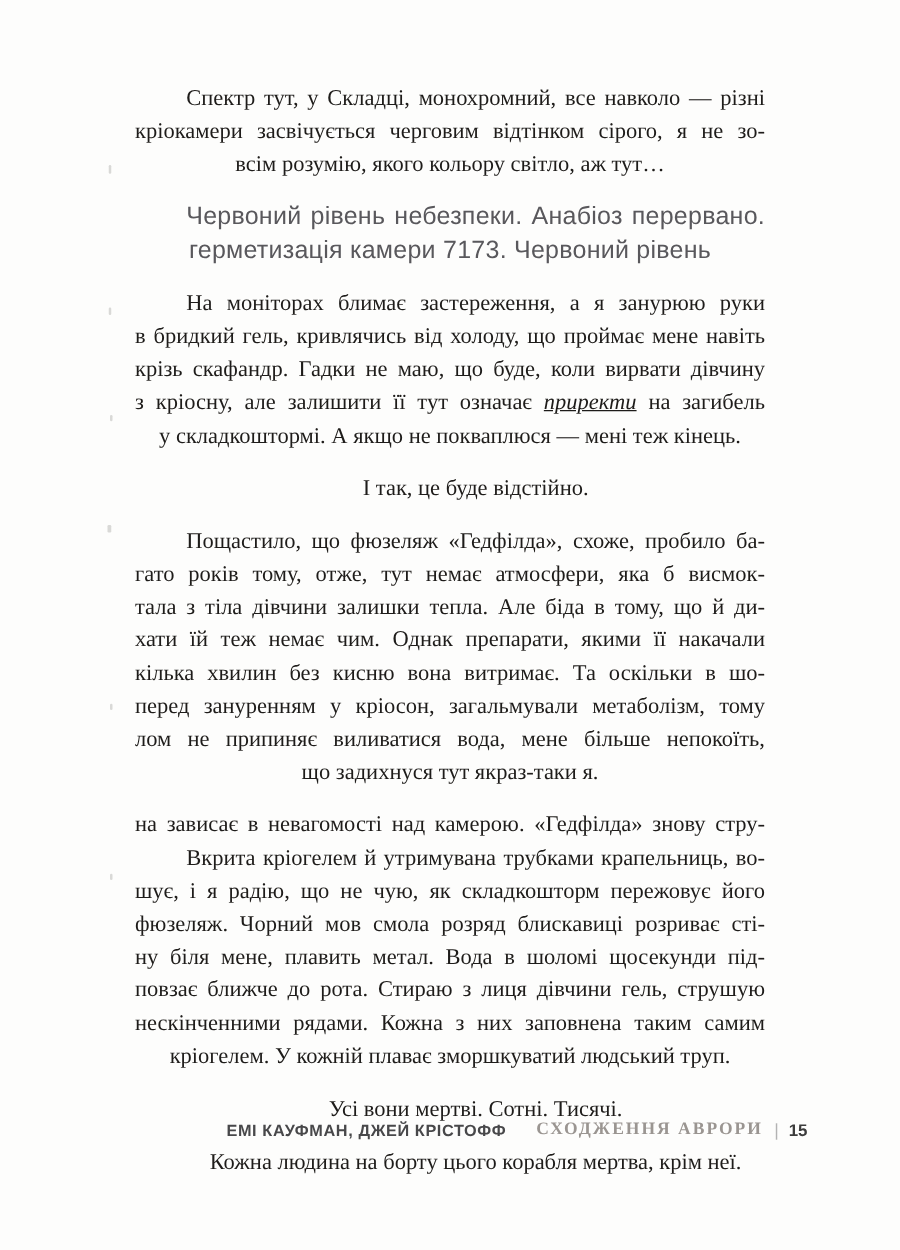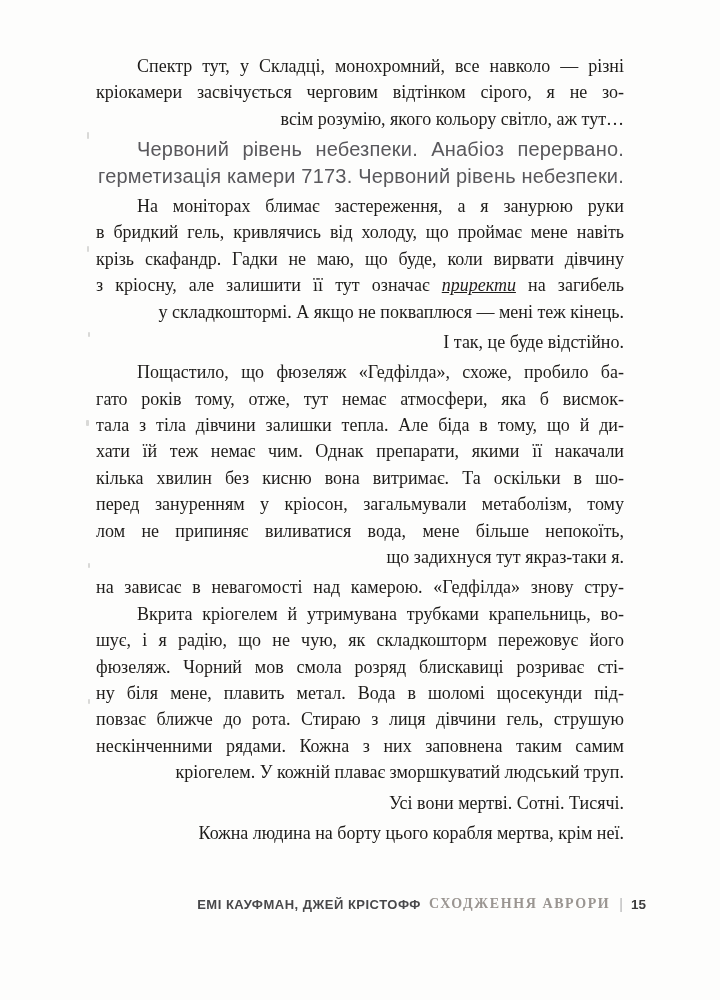--- a/index.html
+++ b/index.html
@@ -8,38 +8,38 @@
     background: var(--background, #fdfdfc);
     position: relative;
     overflow: hidden;
     font-family: "Liberation Serif", serif;
   }
   .page-text {
     position: absolute;
     left: 92px; top: 49px;
     width: 536px;
   }
-  .para { margin: 4px; padding: 0; }
+  .para { margin: 16px; padding: 0; }
   .para.serif {
     font-family: "Liberation Serif", serif;
     font-size: 18px;
     line-height: 26.4px;
     color: var(--text, #1e1c1a);
   }
   .para.alert {
     font-family: "Liberation Sans", sans-serif;
     font-size: 20px;
     line-height: 26.4px;
     letter-spacing: 0.2px;
     color: var(--alert-text, #59585c);
   }
   .line {
     height: 26.4px;
     overflow: hidden;
-    text-align: right;
+    text-align: center;
   }
   .line.just {
     text-align: justify;
     text-align-last: justify;
   }
   .line.first { padding-left: 41px; }
   .line i { font-style: italic; text-decoration: underline; }
   .footer {
     position: absolute;
     top: 896px;
@@ -54,21 +54,21 @@
     font-weight: bold;
     letter-spacing: 0.5px;
     color: var(--footer-authors, #48484a);
   }
   .footer .book-title {
     font-family: "Liberation Serif", serif;
     font-size: 14px;
     font-weight: bold;
     letter-spacing: 1.6px;
     color: var(--footer-title, #9a9591);
-    margin-left: 8px;
+    margin-left: 24px;
   }
   .footer .divider {
     font-family: "Liberation Sans", sans-serif;
     font-size: 14px;
     font-weight: 300;
     color: #b3b3b3;
     margin: 0 8px 0 9px;
   }
   .footer .page-number {
     font-family: "Liberation Sans", sans-serif;

